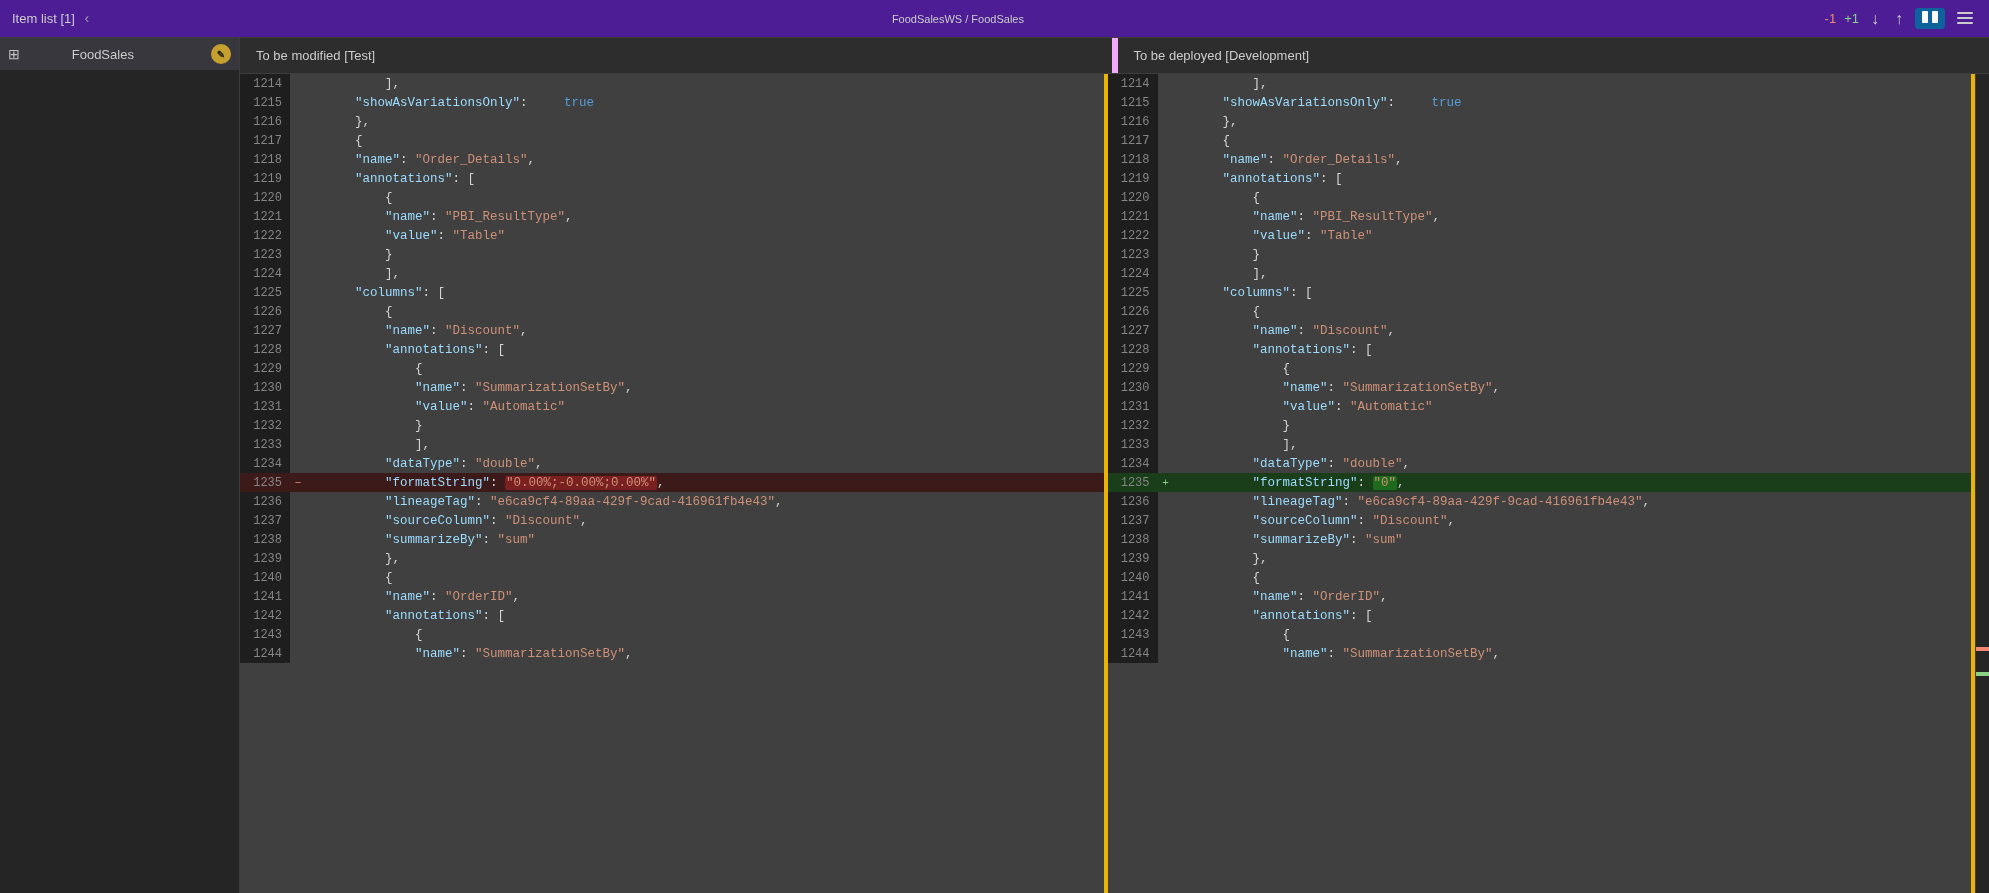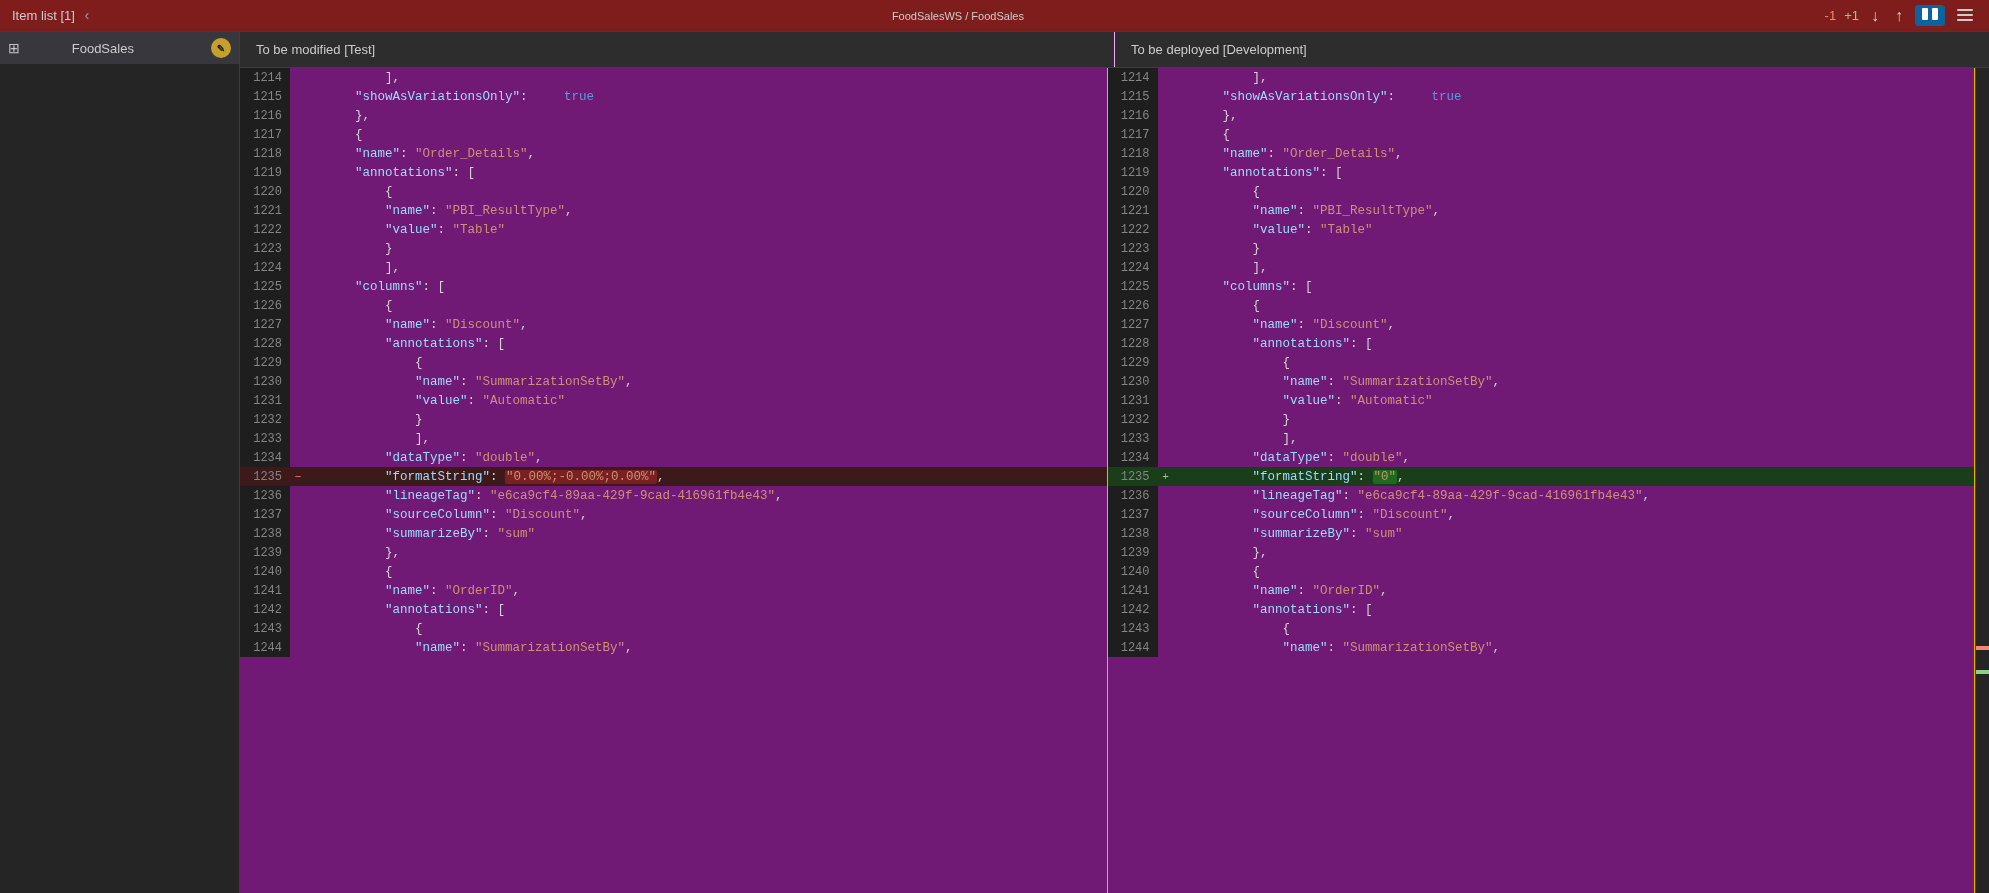--- a/index.html
+++ b/index.html
@@ -1,21 +1,21 @@
 <!DOCTYPE html>
 <html><head>
   <meta charset="utf-8">
   <style>
     * { box-sizing: border-box; margin: 0; padding: 0; }
     body { font-family: 'Consolas', 'Courier New', monospace; font-size: 13px; background: #1e1e1e; color: #d4d4d4; display: flex; flex-direction: column; height: 893px; overflow: hidden; }
 
     
     #topbar {
       display: flex; align-items: center; justify-content: space-between;
-      background: #7f1d1d; height: 32px; padding: 0 12px;
+      background: #4c1d95; height: 38px; padding: 0 12px;
       border-bottom: 1px solid #3d3d3d; flex-shrink: 0;
     }
     #topbar-left { display: flex; align-items: center; gap: 8px; }
     #topbar-title { color: #cccccc; font-size: 13px; font-family: sans-serif; }
     #topbar-chevron { color: #999; cursor: pointer; font-size: 14px; }
     #topbar-center { color: #cccccc; font-size: 11px; font-family: sans-serif; }
     #topbar-right { display: flex; align-items: center; gap: 8px; }
     .diff-count-minus { color: #f48771; font-size: 13px; font-family: sans-serif; }
     .diff-count-plus { color: #89d185; font-size: 13px; font-family: sans-serif; }
     .topbar-btn { background: none; border: 1px solid #555; color: #ccc; border-radius: 3px; padding: 2px 6px; cursor: pointer; font-size: 13px; }
@@ -46,29 +46,29 @@
     
     #diff-area { flex: 1; display: flex; flex-direction: column; overflow: hidden; }
 
     
     #panel-headers {
       display: flex; background: #2d2d2d; border-bottom: 1px solid #3d3d3d;
       height: 36px; flex-shrink: 0;
     }
     .panel-header {
       flex: 1; display: flex; align-items: center; padding: 0 16px;
-      color: #cccccc; font-family: sans-serif; font-size: 13px; border-right: 1px solid #f0abfc;
+      color: #cccccc; font-family: sans-serif; font-size: 13px; border-right: 6px solid #f0abfc;
     }
     .panel-header:last-child { border-right: none; }
 
     
     #panels { display: flex; flex: 1; overflow: hidden; }
     .diff-panel {
-      flex: 1; overflow-y: auto; overflow-x: auto; border-right: 1px solid #eab308;
-      background: #701a75;
+      flex: 1; overflow-y: auto; overflow-x: auto; border-right: 4px solid #eab308;
+      background: #404040;
     }
     .diff-panel:last-child { border-right: none; }
 
     
     .code-line {
       display: flex; align-items: stretch; min-height: 19px; white-space: pre;
     }
     .line-num {
       min-width: 50px; padding: 0 8px 0 4px; text-align: right;
       color: #858585; font-size: 12px; user-select: none;

